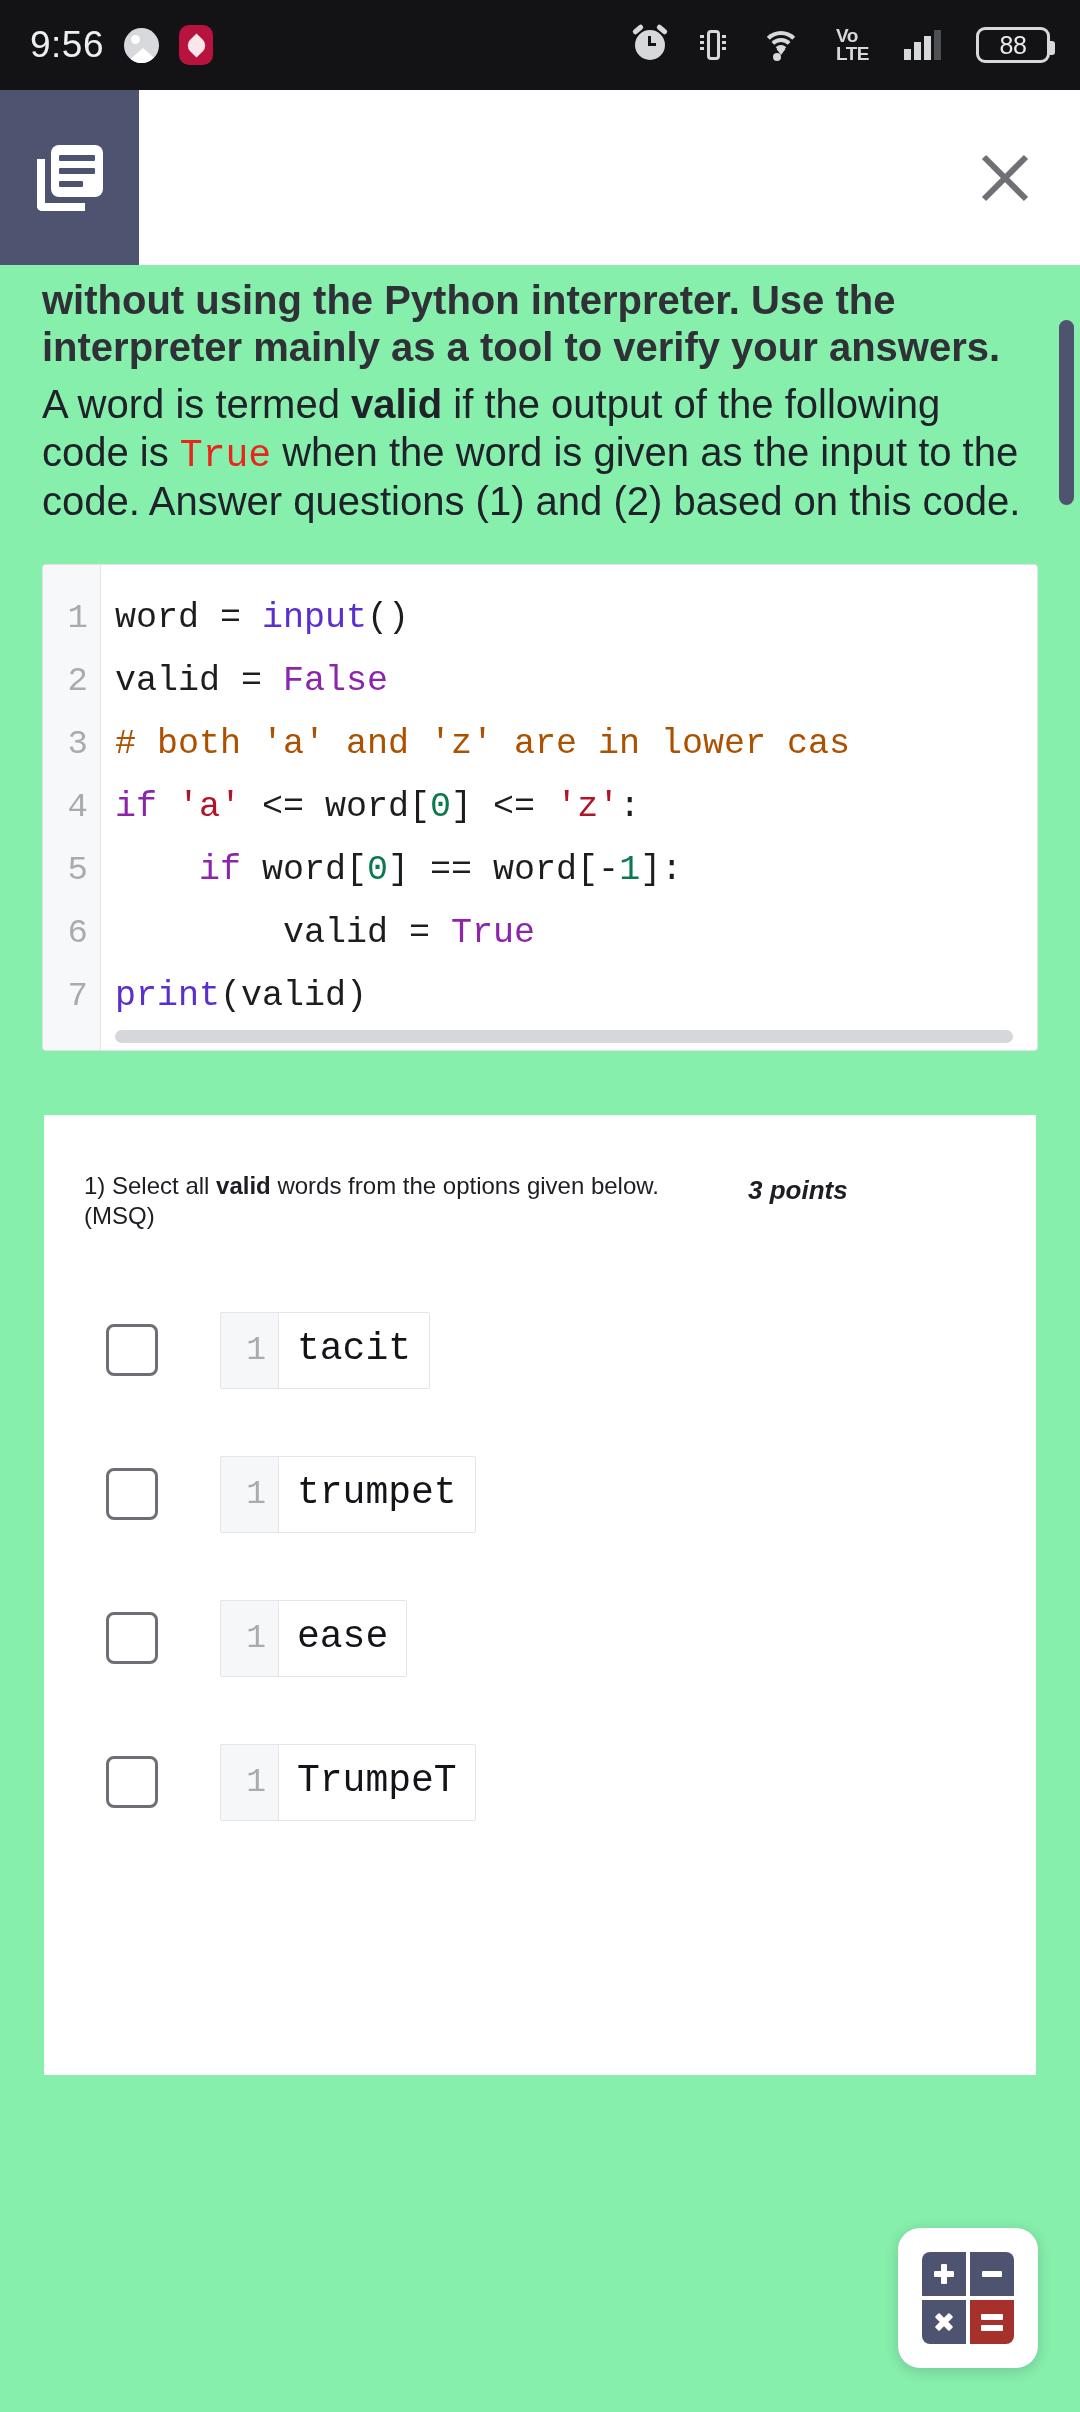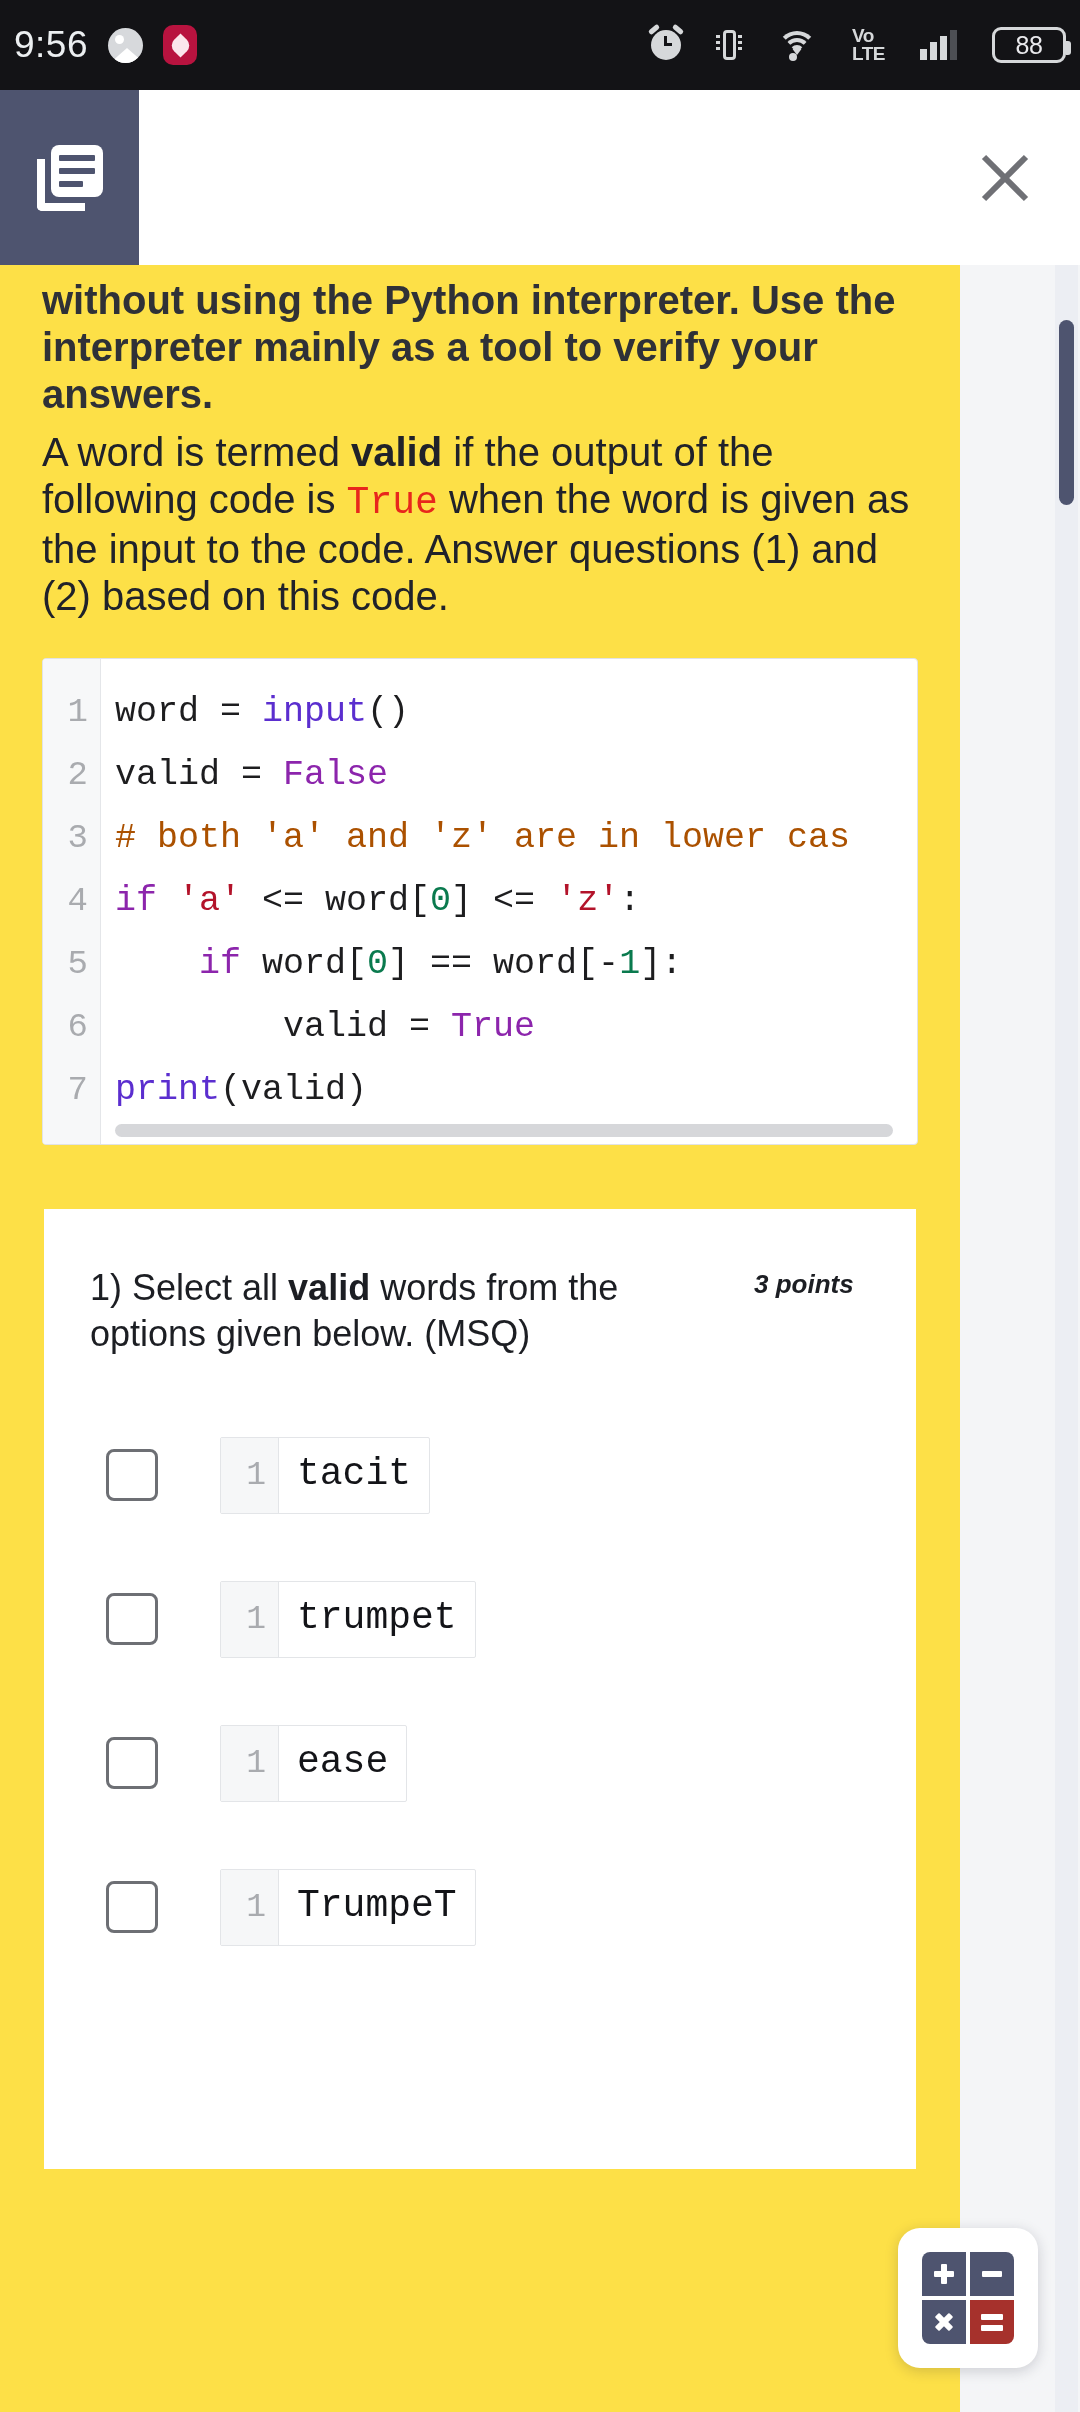--- a/index.html
+++ b/index.html
@@ -10,21 +10,21 @@
     overflow: hidden;
   }
   .screen { position: relative; width: 1080px; height: 2412px; background: #f4f5f7; }
 
   
   .statusbar {
     position: absolute; top: 0; left: 0;
     width: 1080px; height: 90px;
     background: #131316;
     display: flex; align-items: center;
-    padding: 0 14px;
+    padding: 0 30px;
     color: #e9e9ec;
   }
   .sb-left { display: flex; align-items: center; gap: 20px; }
   .sb-time { font-size: 37px; font-weight: 400; letter-spacing: .5px; color: #eceff1; }
   .sb-right { margin-left: auto; display: flex; align-items: center; gap: 35px; }
 
   .ic-gallery { width: 35px; height: 35px; border-radius: 50%; background: #d7d9dc; position: relative; overflow: hidden; }
   .ic-gallery::before { content:""; position:absolute; width:9px;height:9px;border-radius:50%;background:#fff;top:7px;left:7px; }
   .ic-gallery::after { content:""; position:absolute; width:0;height:0;border-left:17px solid transparent;border-right:17px solid transparent;border-bottom:15px solid #fff;bottom:0;left:2px; }
   .ic-health { width: 34px; height: 40px; border-radius: 10px; background: #b8133f; display:flex;align-items:center;justify-content:center; }
@@ -74,21 +74,21 @@
   .doc-icon .front { position:absolute; right:0; top:0; width:52px; height:52px; background:#fff; border-radius:8px; }
   .doc-icon .front i { position:absolute; left:8px; height:6px; background:#4e546f; border-radius:1px; }
   .doc-icon .front i:nth-child(1){ top:10px; width:36px; }
   .doc-icon .front i:nth-child(2){ top:23px; width:36px; }
   .doc-icon .front i:nth-child(3){ top:36px; width:24px; }
   .app-title { position:absolute; left:139px; top:0; height:175px; display:flex; align-items:center; font-size:41px; color:#18191c; }
   .close-btn { position:absolute; right:48px; top:0; height:175px; display:flex; align-items:center; }
   .close-btn svg { display:block; }
 
   
-  .content { position:absolute; top:265px; left:0; width:960px; height:2147px; background:#fde047; overflow:hidden; }
+  .content { position:absolute; top:265px; left:0; width:1080px; height:2147px; background:#86efac; overflow:hidden; }
   .prose { padding: 0 42px; }
   .para { font-size: 40px; line-height: 1.18; color:#20222a; font-weight:400; }
   .para.top { margin-top: 12px; font-weight:700; color:#2f3137; }
   .hdr { font-size: 41px; font-weight: 700; color:#16181d; margin-top: 66px; }
   .body-p { margin-top: 10px; }
   .body-p b { font-weight: 700; }
   .code-true { color:#e8261c; font-family:"Liberation Mono", monospace; font-size:38px; }
 
   
   .codeblock {
@@ -106,21 +106,21 @@
   .k-fn { color:#5b2ecf; }      
   .k-kw { color:#8c25ac; }      
   .k-cm { color:#ab5100; }      
   .k-st { color:#b3132a; }      
   .k-nm { color:#0a7a4e; }      
   .hscroll { position:absolute; left:72px; right:24px; bottom:7px; height:13px; background:#d6d7da; border-radius:7px; }
 
   
   .qcard { margin: 64px 44px 0 44px; background:#ffffff; min-height: 960px; padding: 56px 40px 40px 40px; }
   .qrow { display:flex; align-items:flex-start; gap:24px; }
-  .qtext { font-size:36px; line-height:1.28; color:#1c1e23; flex:1; max-width:640px;margin-left:6px; }
+  .qtext { font-size:24px; line-height:1.28; color:#1c1e23; flex:1; max-width:640px; }
   .qtext b { font-weight:700; }
   .qpoints { font-size:26px; font-weight:700; font-style:italic; color:#1c1e23; white-space:nowrap; padding-top:4px; }
 
   .options { margin-top: 46px; }
   .opt { display:flex; align-items:center; gap:0; height:144px; position:relative; }
   .cbox { width:52px; height:52px; border:3px solid #6d6f74; border-radius:8px; background:#fff; flex:0 0 52px; margin-left:22px; }
   .optcode { margin-left:62px; display:flex; border:1px solid #e3e5e8; border-radius:2px; background:#fff; align-items:stretch; }
   .optcode .g { background:#f6f7f8; border-right:1px solid #e3e5e8; min-width:58px; display:flex; align-items:center; justify-content:flex-end; padding:0 12px; }
   .optcode .g span { font-family:"Liberation Mono", monospace; font-size:33px; color:#a9abaf; }
   .optcode .w { padding: 14px 18px 18px 18px; font-family:"Liberation Mono", monospace; font-size:38px; color:#131418; white-space:pre; }

